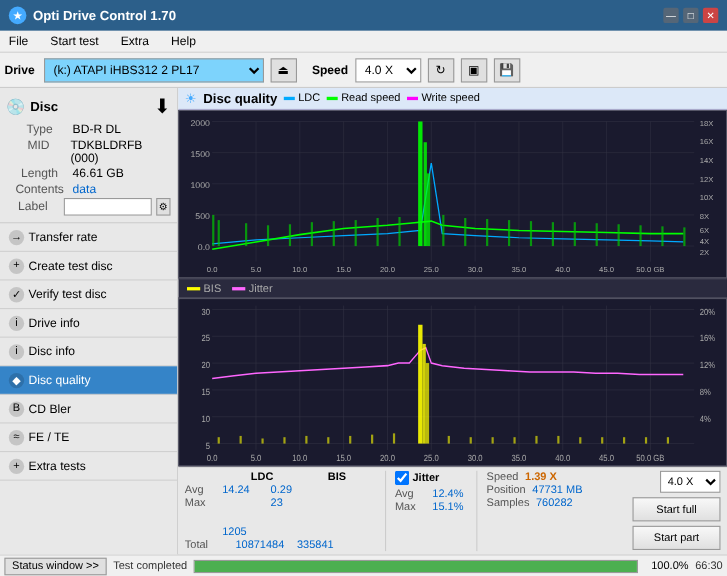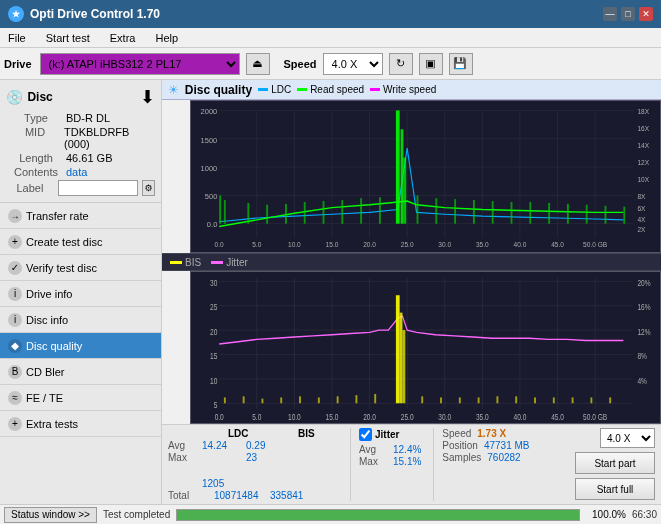--- a/index.html
+++ b/index.html
@@ -42,21 +42,21 @@
       align-items: center;
       padding: 0 4px;
       border-bottom: 1px solid #ccc;
       gap: 6px;
     }
     .toolbar-label { font-size: 11px; font-weight: bold; margin-right: 2px; }
     .drive-select {
       height: 22px;
       font-size: 11px;
       border: 1px solid #999;
-      background: #a21caf;
+      background: #7dd3fc;
       padding: 0 4px;
       width: 200px;
     }
     .toolbar-icon-btn {
       width: 24px; height: 22px;
       background: #e0e0e0;
       border: 1px solid #999;
       cursor: pointer;
       display: flex; align-items: center; justify-content: center;
       font-size: 11px;
@@ -171,21 +171,21 @@
       display: flex; align-items: center; justify-content: center;
     }
     .speed-dropdown {
       height: 20px; font-size: 10px;
       border: 1px solid #999; background: white;
       padding: 0 2px; width: 55px;
     }
 
     svg.chart-svg { position: absolute; top: 0; left: 0; width: 100%; height: 100%; }
 
-    .chart-border { border: 1px solid #556; margin-left: 28px; }
+    .chart-border { border: 1px solid #556; }
   </style>
 </head>
 <body>
 
 <div class="title-bar">
   <div class="title-bar-left">
     <div class="title-icon">★</div>
     <span class="title-text">Opti Drive Control 1.70</span>
   </div>
   <div class="title-controls">
@@ -515,40 +515,40 @@
           </div>
           <div style="display:flex; gap:4px; font-size:10px;">
             <span style="color:#555; width:30px;">Max</span>
             <span style="color:#0066cc;">15.1%</span>
           </div>
         </div>
 
         <div style="display:flex; flex-direction:column; gap:1px; padding-left:8px; border-left:1px solid #ccc;">
           <div style="display:flex; gap:6px; font-size:10px; align-items:center;">
             <span style="color:#555;">Speed</span>
-            <span style="color:#cc6600; font-weight:bold;">1.73 X</span>
+            <span style="color:#cc6600; font-weight:bold;">1.39 X</span>
           </div>
           <div style="display:flex; gap:6px; font-size:10px;">
             <span style="color:#555;">Position</span>
             <span style="color:#0066cc;">47731 MB</span>
           </div>
           <div style="display:flex; gap:6px; font-size:10px;">
             <span style="color:#555;">Samples</span>
             <span style="color:#0066cc;">760282</span>
           </div>
         </div>
 
         <div style="display:flex; flex-direction:column; gap:4px; margin-left:auto; align-items:flex-end;">
           <div style="display:flex; gap:4px; align-items:center;">
             <select class="speed-dropdown">
               <option>4.0 X</option>
             </select>
           </div>
+          <button class="action-btn">Start full</button>
           <button class="action-btn">Start part</button>
-          <button class="action-btn">Start full</button>
         </div>
       </div>
     </div>
   </div>
 </div>
 
 <div class="status-bar">
   <button class="status-window-btn">Status window &gt;&gt;</button>
   <span class="status-text">Test completed</span>
   <div class="progress-bar-container">

